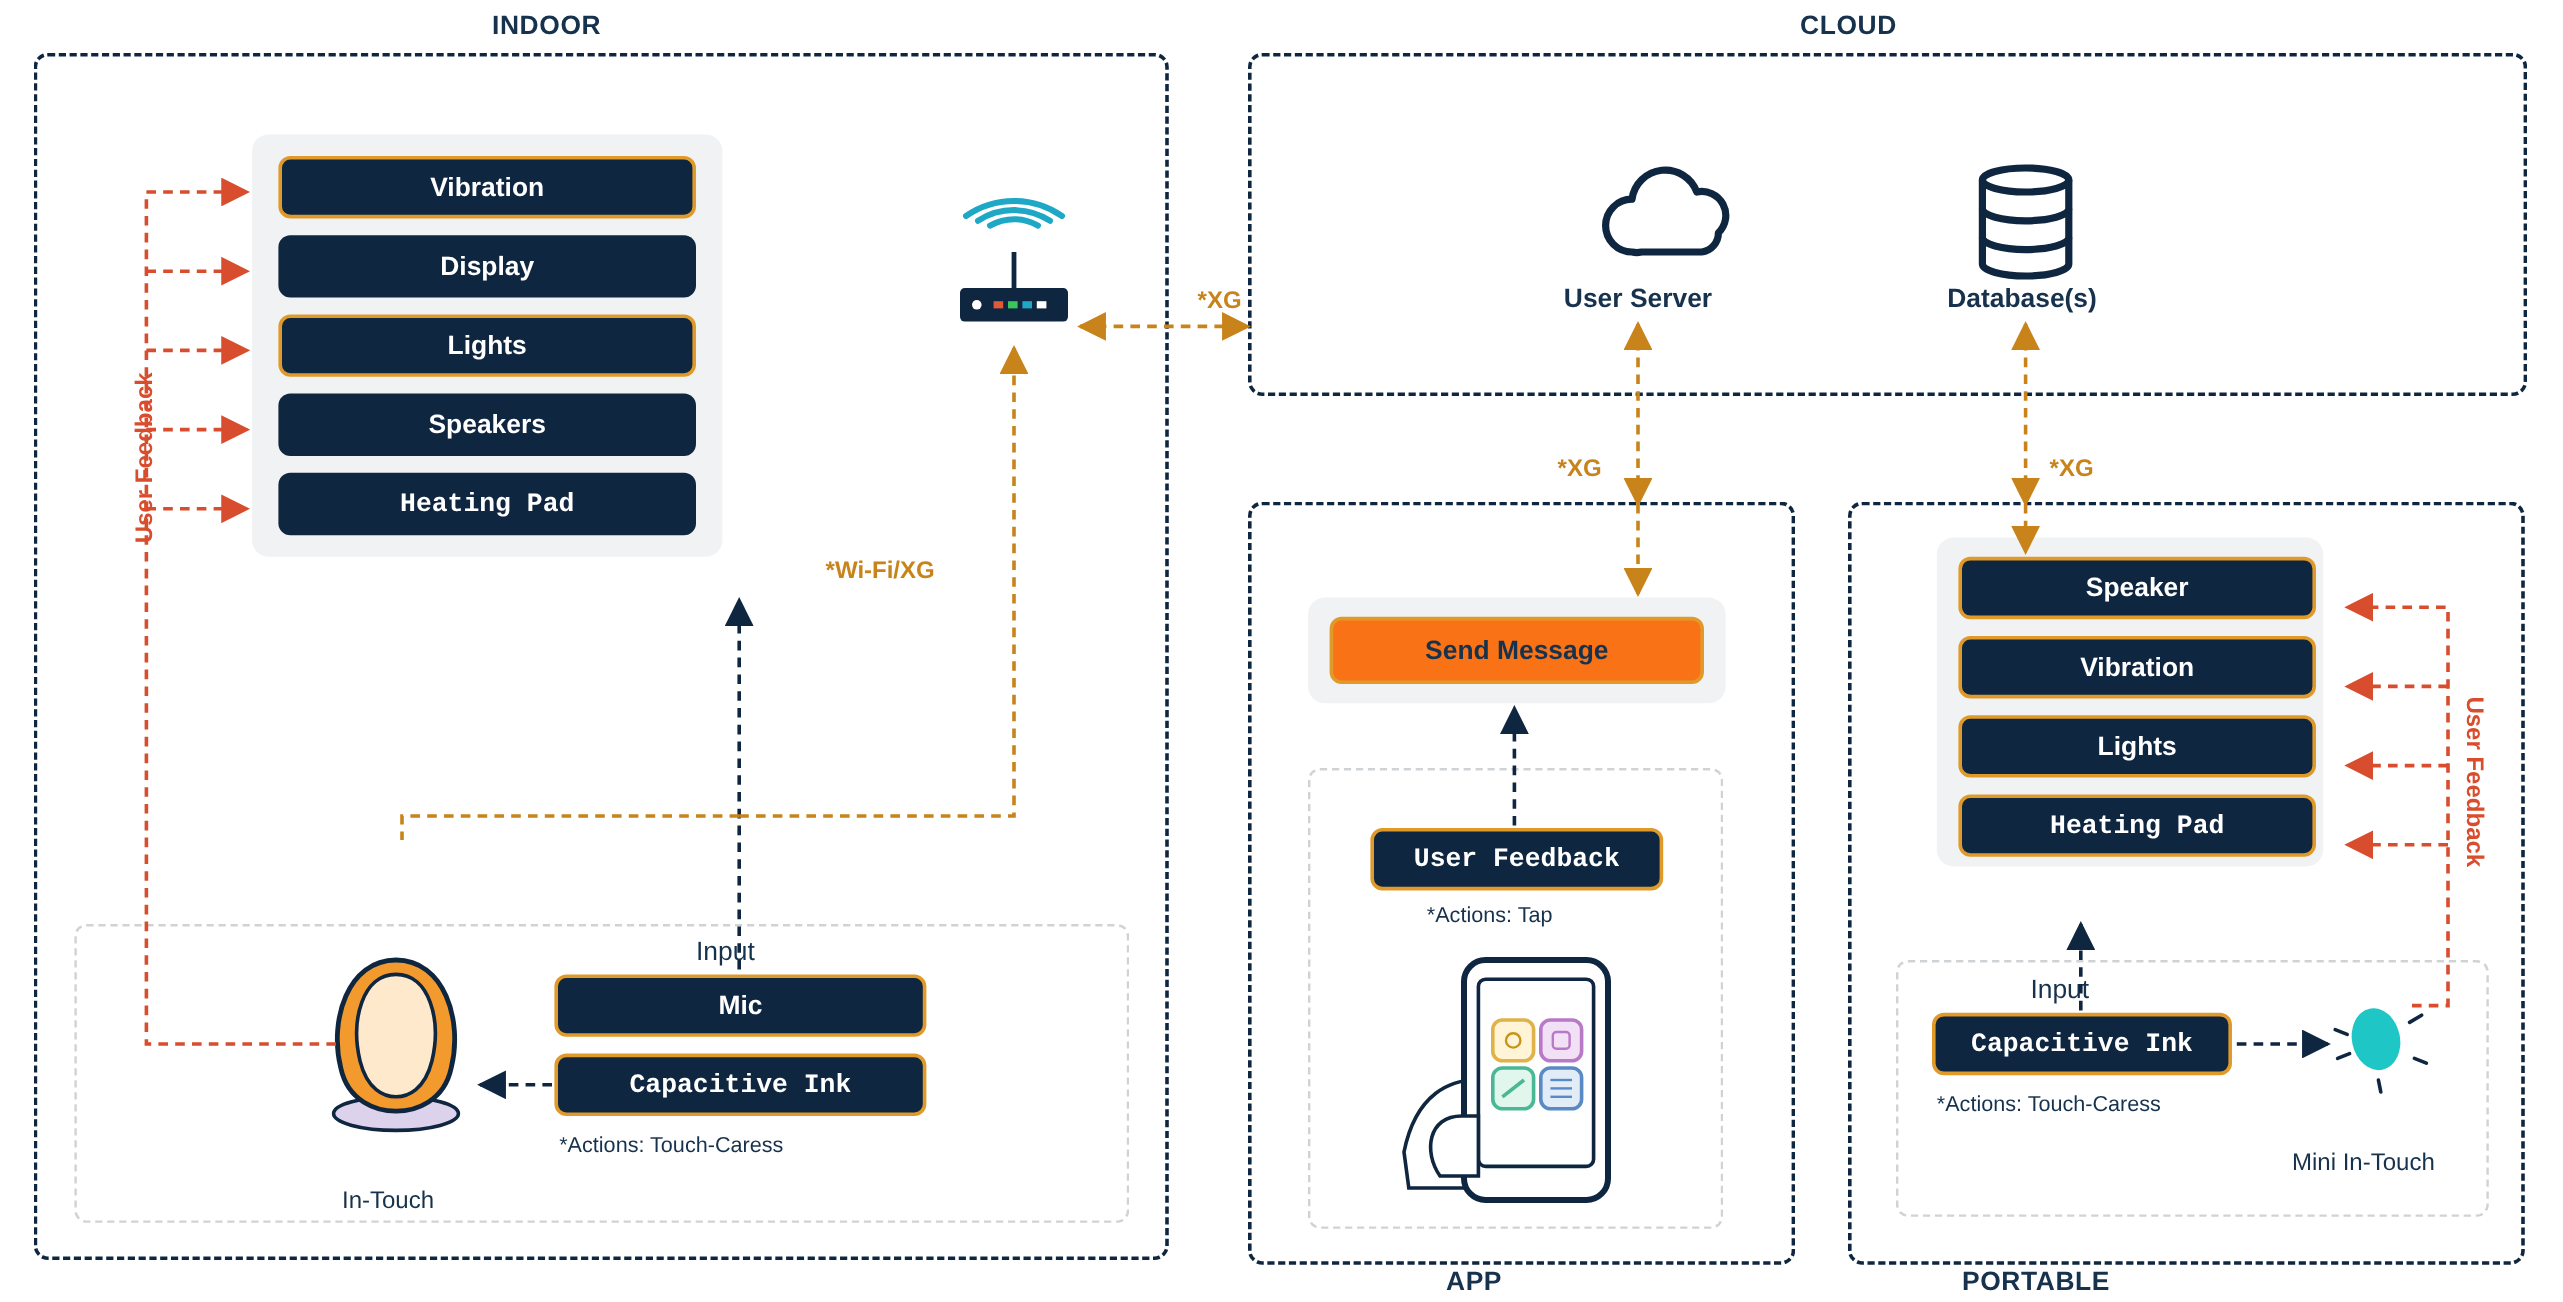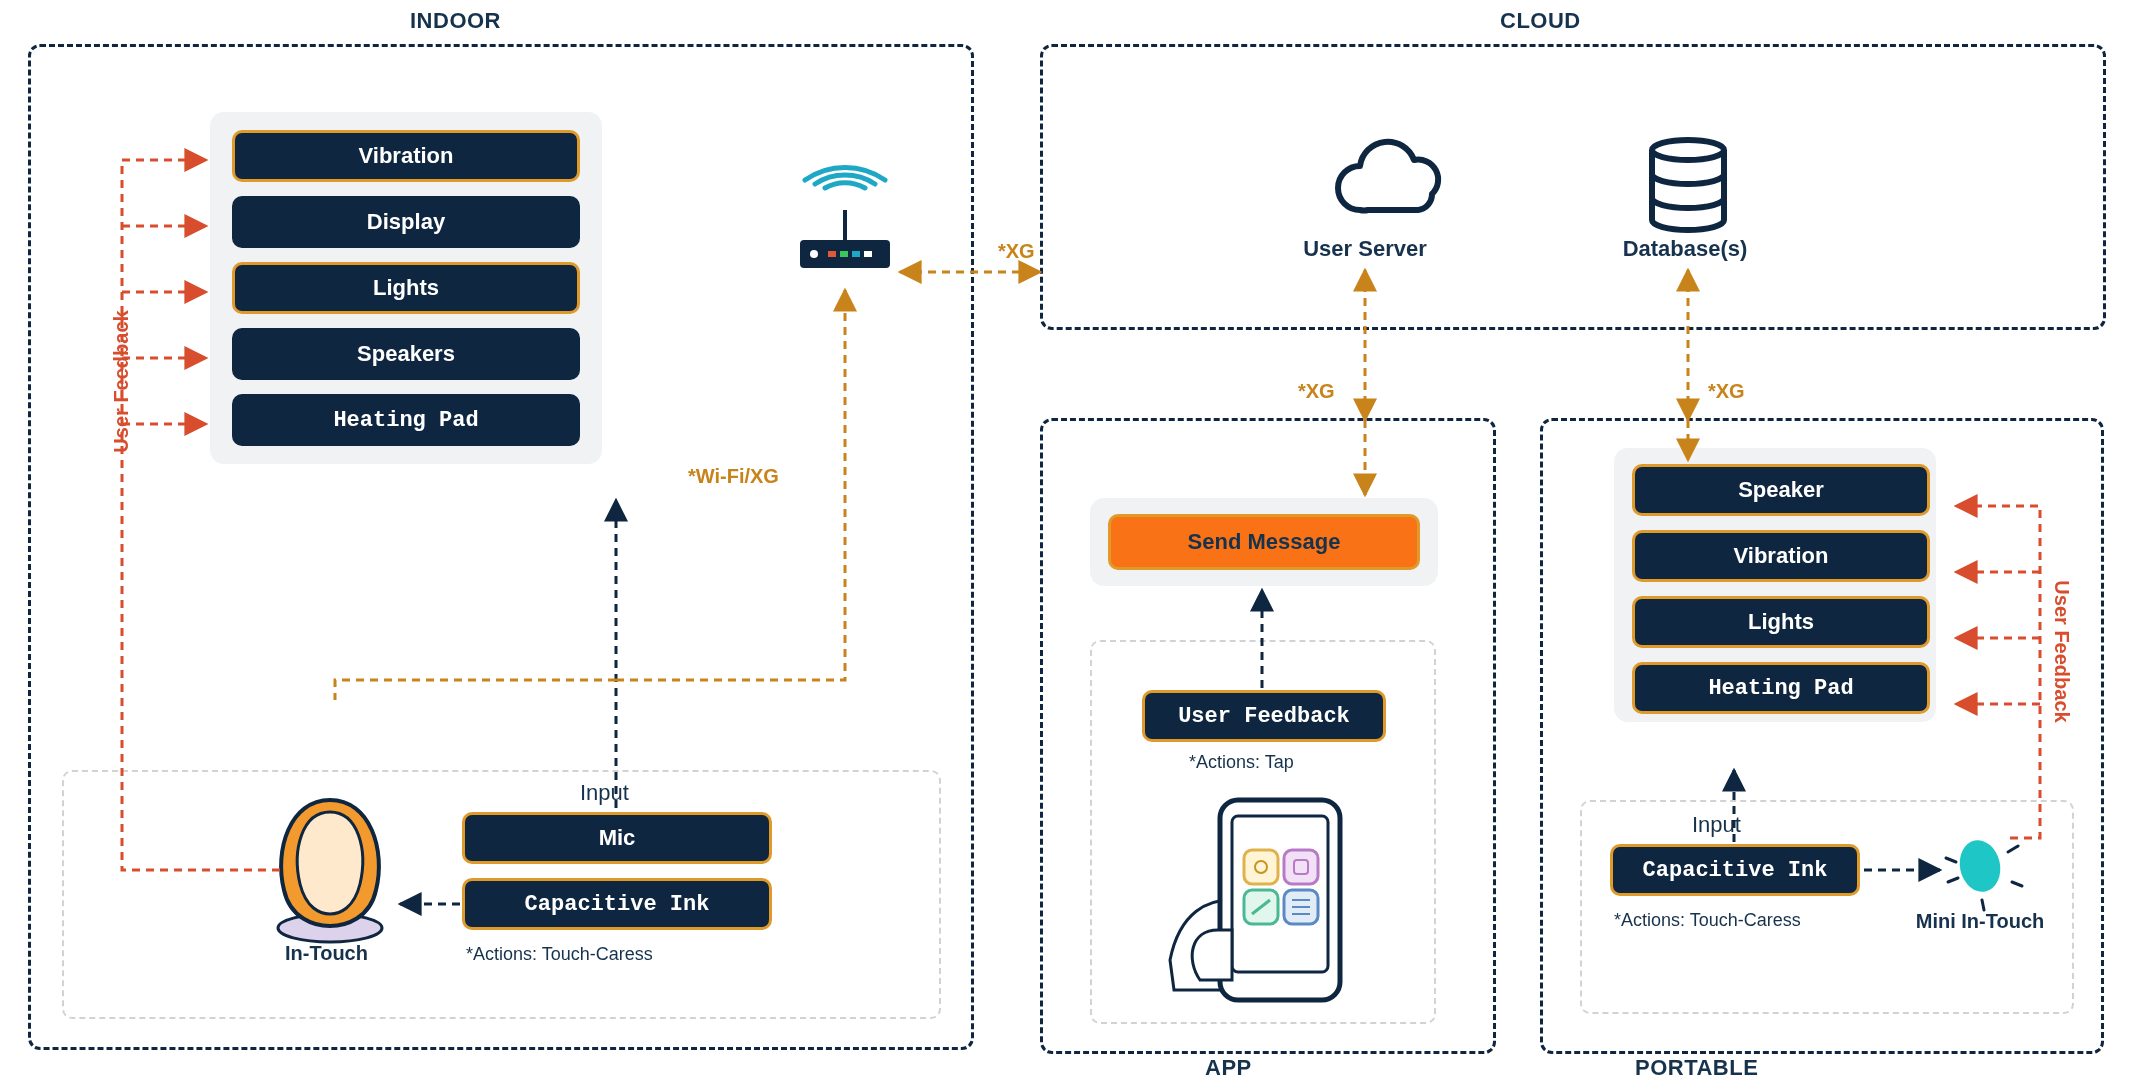--- a/index.html
+++ b/index.html
@@ -109,23 +109,24 @@
   .icon-label{
     position:absolute;
     font-size:22px;
     font-weight:700;
     color:var(--navy-text);
     text-align:center;
   }
   .device-label{
     position:absolute;
     font-size:20px;
-    font-weight:700;
-    color:var(--navy-text);
-    text-align:center;
+    font-weight:400;
+    color:var(--navy-text);
+    text-align:left;
+    margin-top:48px;
   }
 </style>
 </head>
 <body>
 
 <div class="section-title" style="left:410px;top:8px;">INDOOR</div>
 <div class="section-title" style="left:1500px;top:8px;">CLOUD</div>
 <div class="section-title" style="left:1205px;top:1055px;">APP</div>
 <div class="section-title" style="left:1635px;top:1055px;">PORTABLE</div>
 

